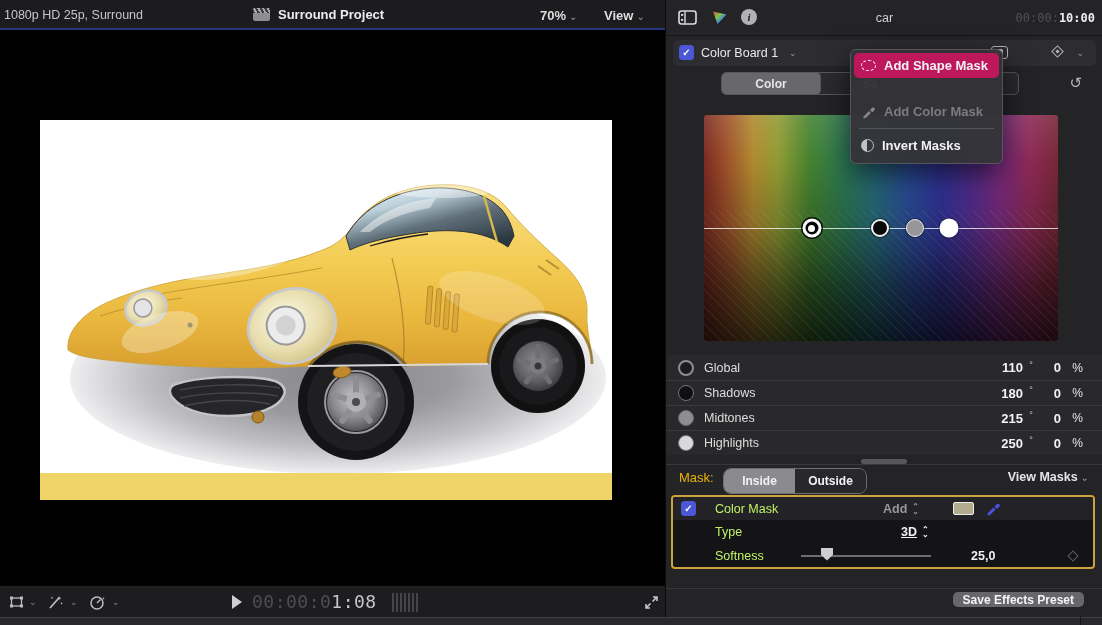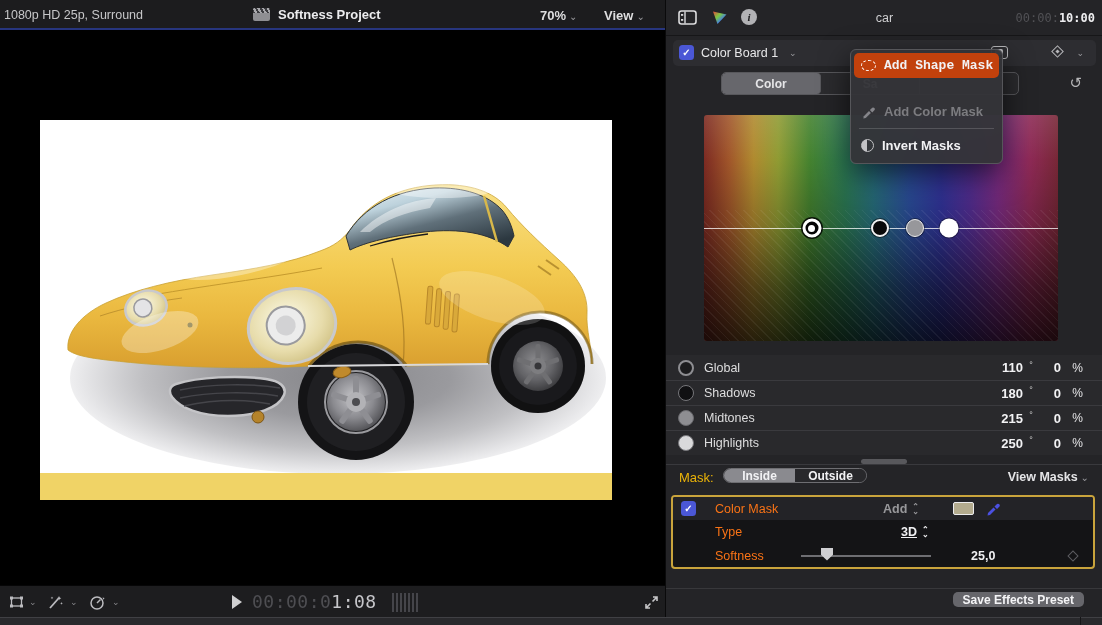--- a/index.html
+++ b/index.html
@@ -117,34 +117,34 @@
   .s-degu { width:16px; font-size:9px; color:#cfcfcf; position:relative; top:-3px; text-align:center; }
   .s-pct { width:22px; text-align:right; font-size:13px; font-weight:700; color:#f2f2f4; }
   .s-pctu { width:22px; text-align:right; font-size:12px; color:#e4e4e6; }
 
   .drag-handle { position:absolute; left:50%; top:459px; width:46px; height:5px; border-radius:3px;
     background:#58585c; transform:translateX(-50%); }
 
   
   .maskbar { position:absolute; left:0; top:464px; width:437px; height:24px; border-top:1px solid #39393d; }
   .mb-label { position:absolute; left:13px; top:5px; font-size:13px; color:#eab308; }
-  .mb-seg { position:absolute; left:57px; top:3px; width:144px; height:15px; display:flex;
+  .mb-seg { position:absolute; left:57px; top:3px; width:144px; height:26px; display:flex;
     border:1px solid #6e6e72; border-radius:8px; overflow:hidden; }
   .mb-seg .seg { flex:1; display:flex; align-items:center; justify-content:center;
     font-size:12px; font-weight:700; color:#f2f2f4; background:#28282b; }
   .mb-seg .seg.sel { background:#8a8a8f; }
   .mb-view { position:absolute; right:14px; top:5px; font-size:12.5px; font-weight:600; color:#e4e4e6; }
 
   
   .cm-panel { position:absolute; left:5px; top:495px; width:424px; height:74px;
     border:2px solid #c9a43c; border-radius:4px; background:#141416; overflow:hidden; }
   .cm-row { position:relative; height:23.3px; }
   .cm-row1 { background:#232327; }
   .cm-cb { position:absolute; left:8px; top:4px; }
-  .cm-label { position:absolute; left:42px; top:5px; font-size:12.5px; color:#f97316; }
+  .cm-label { position:absolute; left:42px; top:5px; font-size:12.5px; color:#bef264; }
   .cm-dim { color:#98989b; }
   .stepper { display:inline-flex; flex-direction:column; line-height:5px; font-size:8px;
     vertical-align:middle; margin-left:5px; position:relative; top:-1px; }
   .swatch { position:absolute; left:280px; top:5px; width:21px; height:13px;
     border:1.5px solid #ececee; border-radius:2px; }
   .dropper { position:absolute; left:312px; top:3px; }
   .cm-type-val { position:absolute; left:228px; top:5px; font-size:12.5px; font-weight:700; color:#f0f0f2;text-decoration:underline; }
   .cm-blend { position:absolute; left:210px; top:5px; font-size:12.5px; font-weight:600; }
   .sl-track { position:absolute; left:128px; top:11px; width:130px; height:2px; background:#6e6e72; }
   .sl-thumb { position:absolute; left:148px; top:4px; width:12px; height:13px; background:#cfcfd2;
@@ -163,37 +163,37 @@
   .bottom-strip { position:absolute; left:0; top:617px; width:1102px; height:8px;
     background:#29292c; border-top:1px solid #404044; }
   .bs-div { position:absolute; left:1080px; top:617px; width:1px; height:8px; background:#151517; }
 
   
   .menu { position:absolute; left:850px; top:49px; width:153px; z-index:50;
     background:rgba(52,52,56,.97); border:1px solid #56565a; border-radius:6px;
     box-shadow:0 10px 30px rgba(0,0,0,.65); padding:3px 0 5px; }
   .menu-item { position:relative; height:25px; display:flex; align-items:center; gap:8px;
     padding:0 10px; font-size:13px; font-weight:600; color:#f2f2f4; }
-  .menu-item.hl { background:#c2410c; border-radius:5px; margin:0 3px; padding:0 7px;font-family:Liberation Mono, monospace; }
+  .menu-item.hl { background:#be185d; border-radius:5px; margin:0 3px; padding:0 7px; }
   .menu-item.dis { color:#7c7c80;margin-top:21px; }
   .menu-sep { height:1px; background:rgba(255,255,255,.16); margin:4px 8px; }
   .shape-mask-icon { width:15px; height:11px; border:1.6px dashed #fff; border-radius:50%; flex:0 0 auto; }
   .invert-icon { width:13px; height:13px; border-radius:50%; border:1px solid #c2c2c5; flex:0 0 auto;
     background:linear-gradient(90deg,#c2c2c5 0 50%, transparent 50%); }
   .mi-label { white-space:nowrap; }
 </style>
 </head>
 <body>
 
 <div class="app">
 
   <div class="viewer-topbar">
     <span class="tb-format">1080p HD 25p, Surround</span>
     <span class="tb-clapper"></span>
-    <span class="tb-title">Softness Project</span>
+    <span class="tb-title">Surround Project</span>
     <span class="tb-zoom"><span>70%</span><span class="chev">⌄</span></span>
     <span class="tb-view"><span>View</span><span class="chev">⌄</span></span>
   </div>
 
   <div class="viewer-stage">
     <div class="canvas">
       <svg width="572" height="380" viewBox="0 0 572 380">
         <defs>
           <radialGradient id="shadowGrad" cx="50%" cy="50%" r="55%">
             <stop offset="0%" stop-color="#87878b"></stop>

